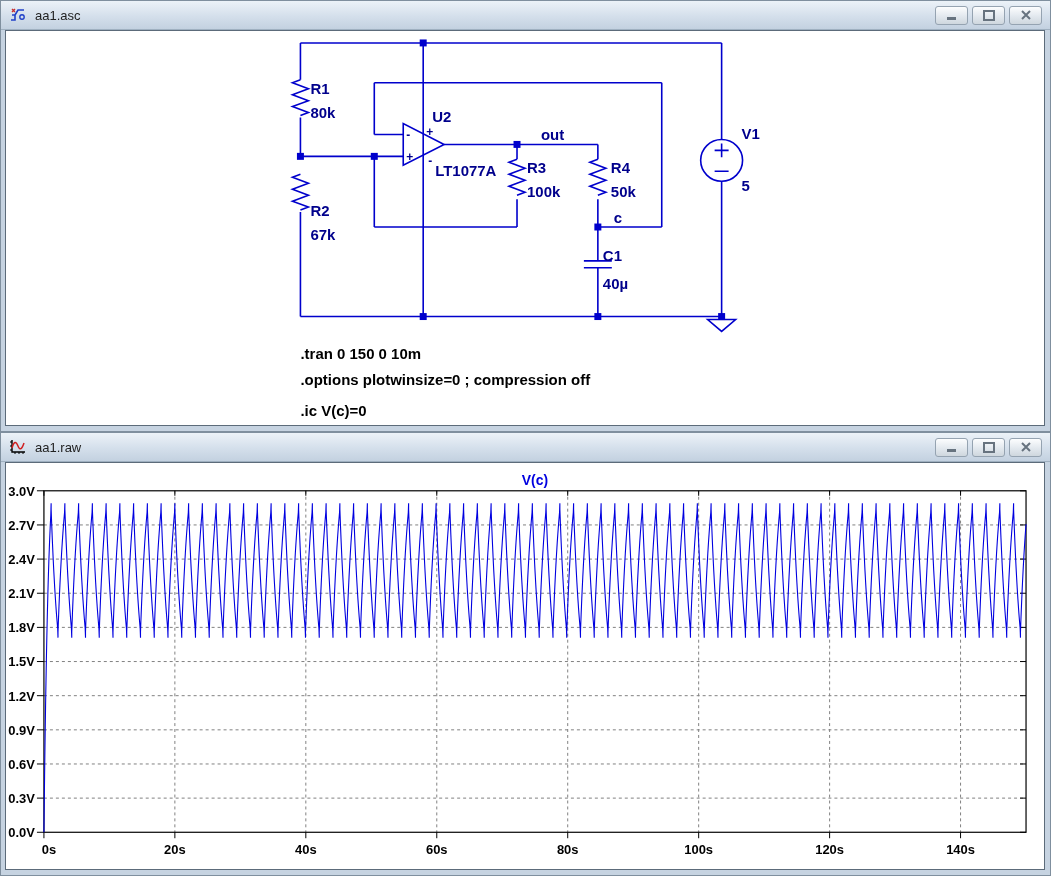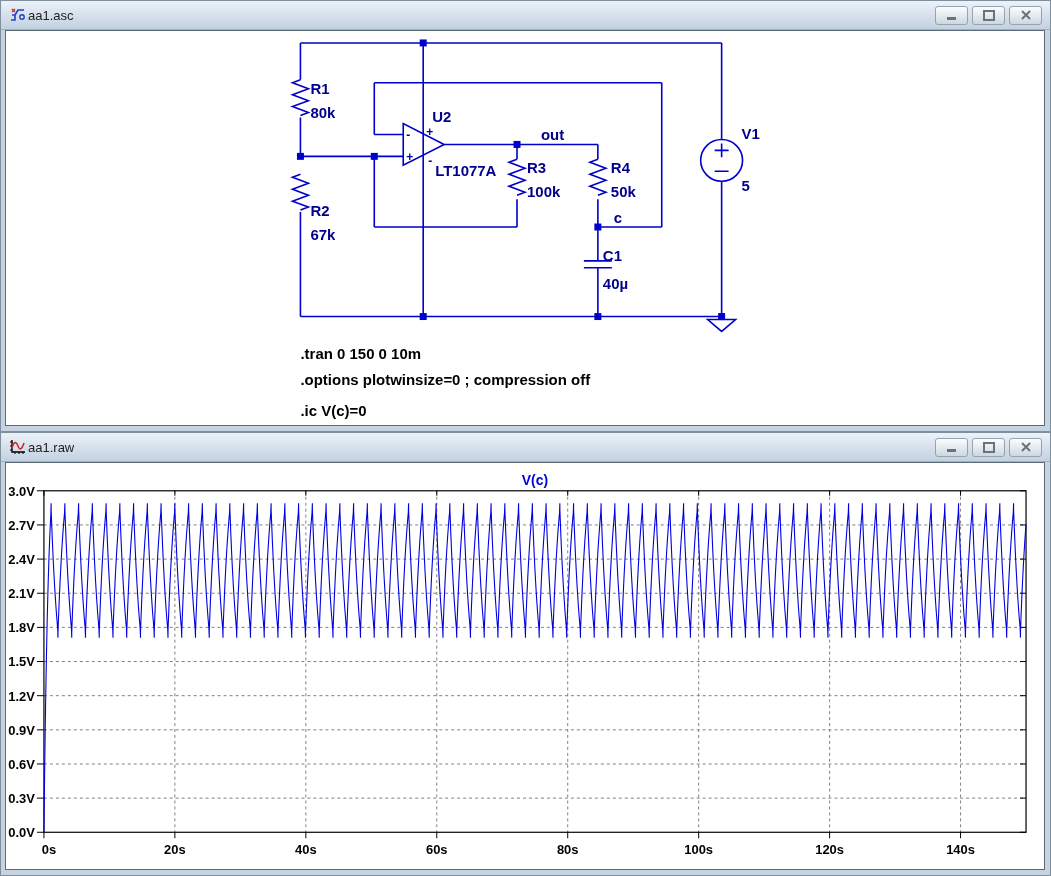--- a/index.html
+++ b/index.html
@@ -1,20 +1,20 @@
 <!DOCTYPE html>
 <html style="--wire: #0000CC; --ctext: #00008C; --dirtext: #000000; --trace: #0000E0; --grid: #808080; --titletext: #222222;"><head>
 <meta charset="utf-8">
 <style>
   html,body{margin:0;padding:0;background:#b9c7d6;}
   #stage{position:relative;width:1051px;height:876px;background:#c6d3e1;
          font-family:"Liberation Sans",sans-serif;overflow:hidden;}
   .window{position:absolute;background:#c6d3e1;border:1px solid #7f8f9e;box-sizing:border-box;}
   .titlebar{position:absolute;left:0;right:0;top:0;height:29px;display:flex;align-items:center;
-            padding:0 8px;gap:1px;background:linear-gradient(#ecf2f8,#d4dfeb 55%,#c3d1e0);
+            padding:0 8px;gap:8px;background:linear-gradient(#ecf2f8,#d4dfeb 55%,#c3d1e0);
             border-bottom:1px solid #9fb0c0;box-sizing:border-box;}
   .title{font-size:13px;color:var(--titletext,#222);}
   .winbtns{margin-left:auto;display:flex;gap:4px;align-items:center;}
   .winbtn{width:31px;height:17px;border:1px solid #95a3b1;border-radius:3px;
           background:linear-gradient(#fcfdfe,#e2e8ee 55%,#cfd7de);
           display:flex;align-items:center;justify-content:center;cursor:default;}
   .glyph-min{width:9px;height:3px;background:#67737f;margin-top:7px;}
   .glyph-restore{width:8px;height:7px;border:2px solid #67737f;background:transparent;}
   .client{position:absolute;left:4px;right:5px;top:29px;bottom:5px;background:#fff;
           border:1px solid #5c6b7a;box-sizing:border-box;text-decoration:underline;}

